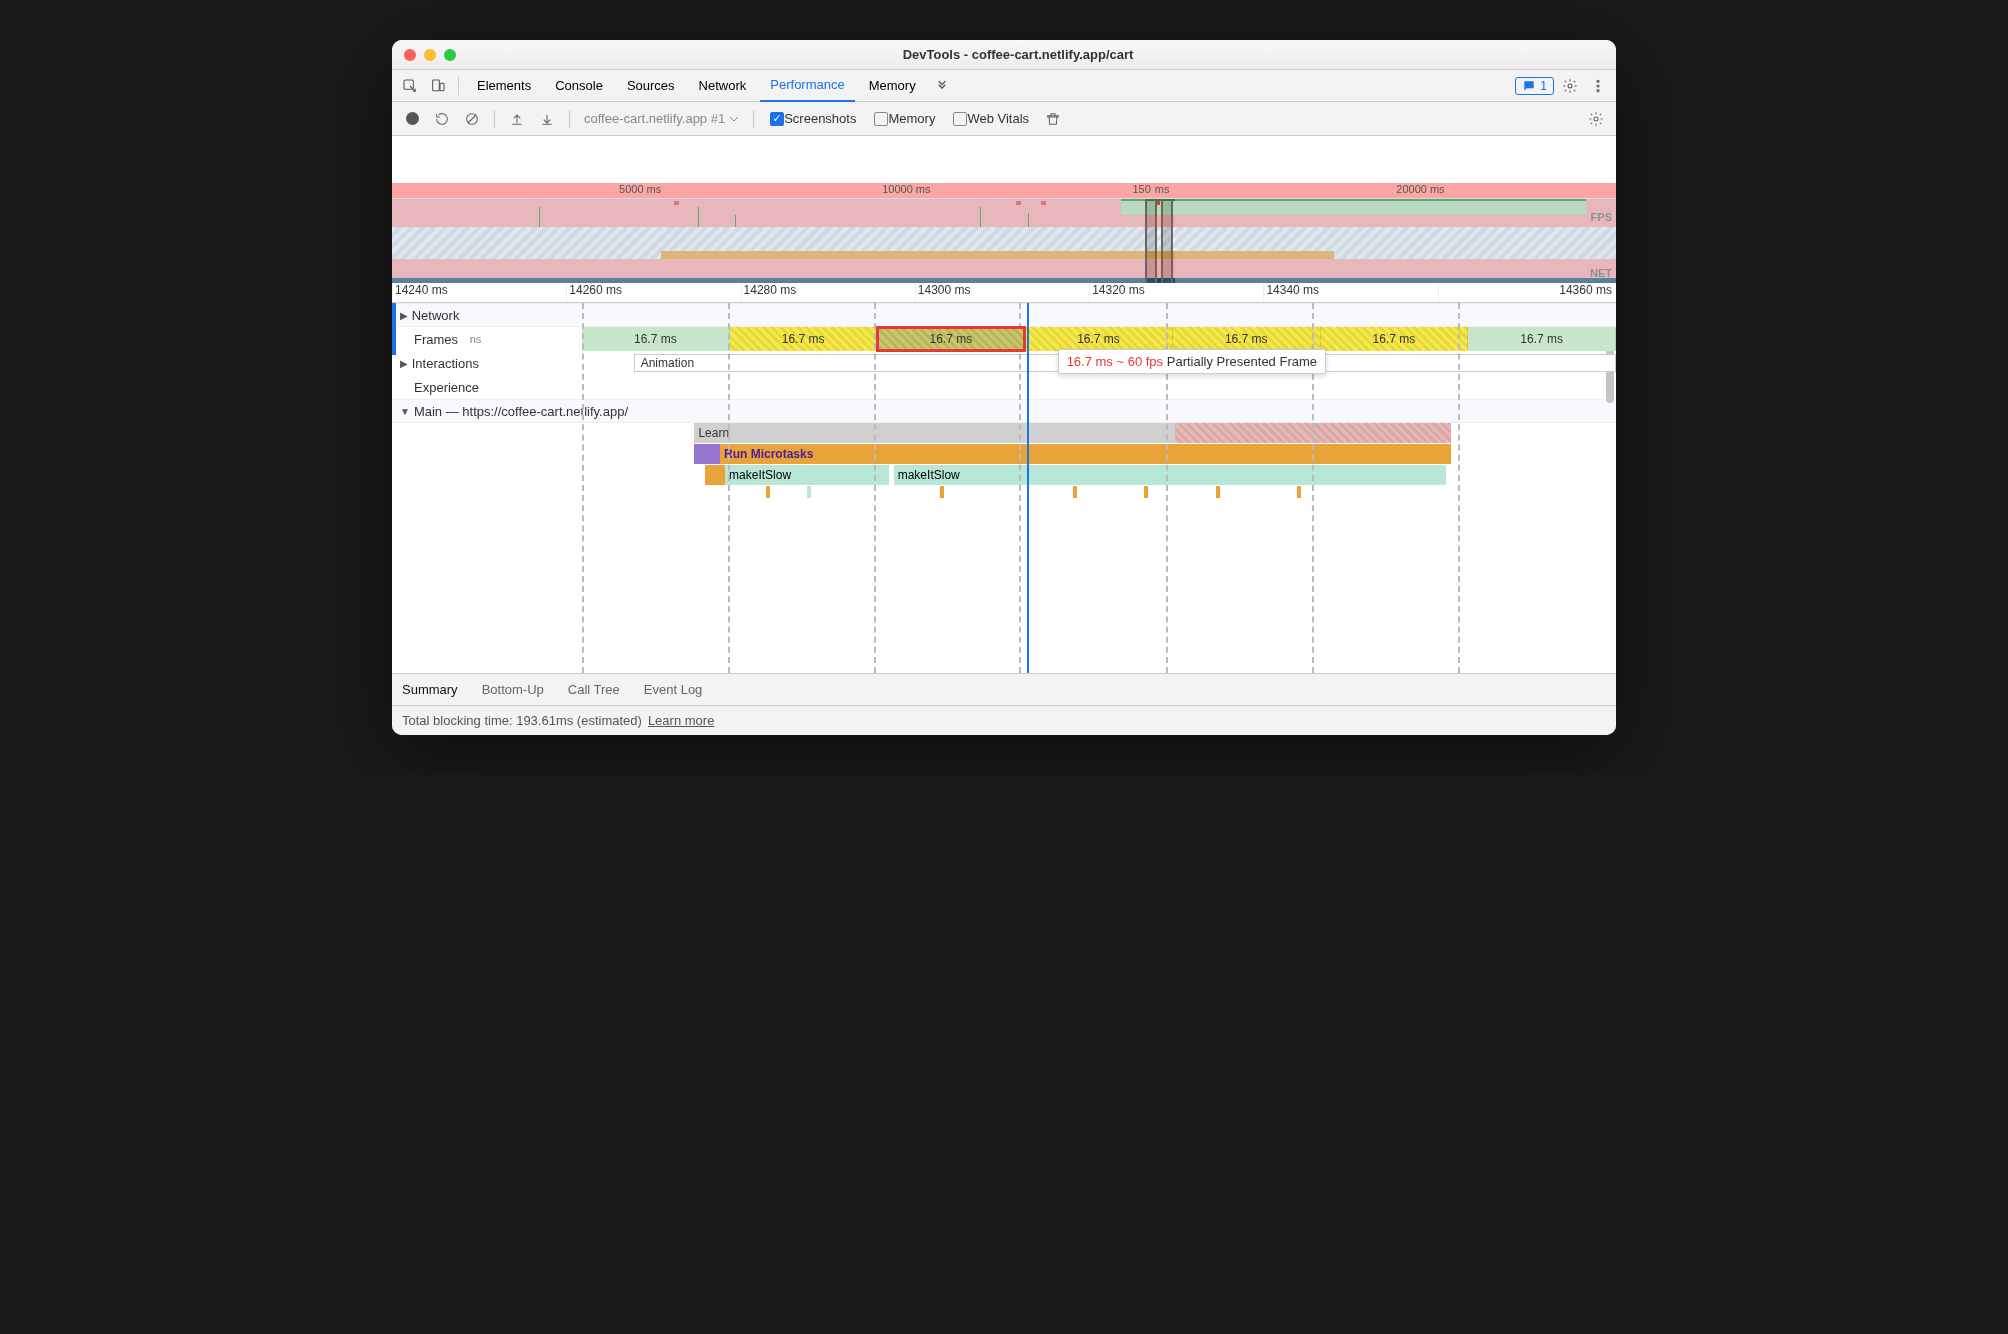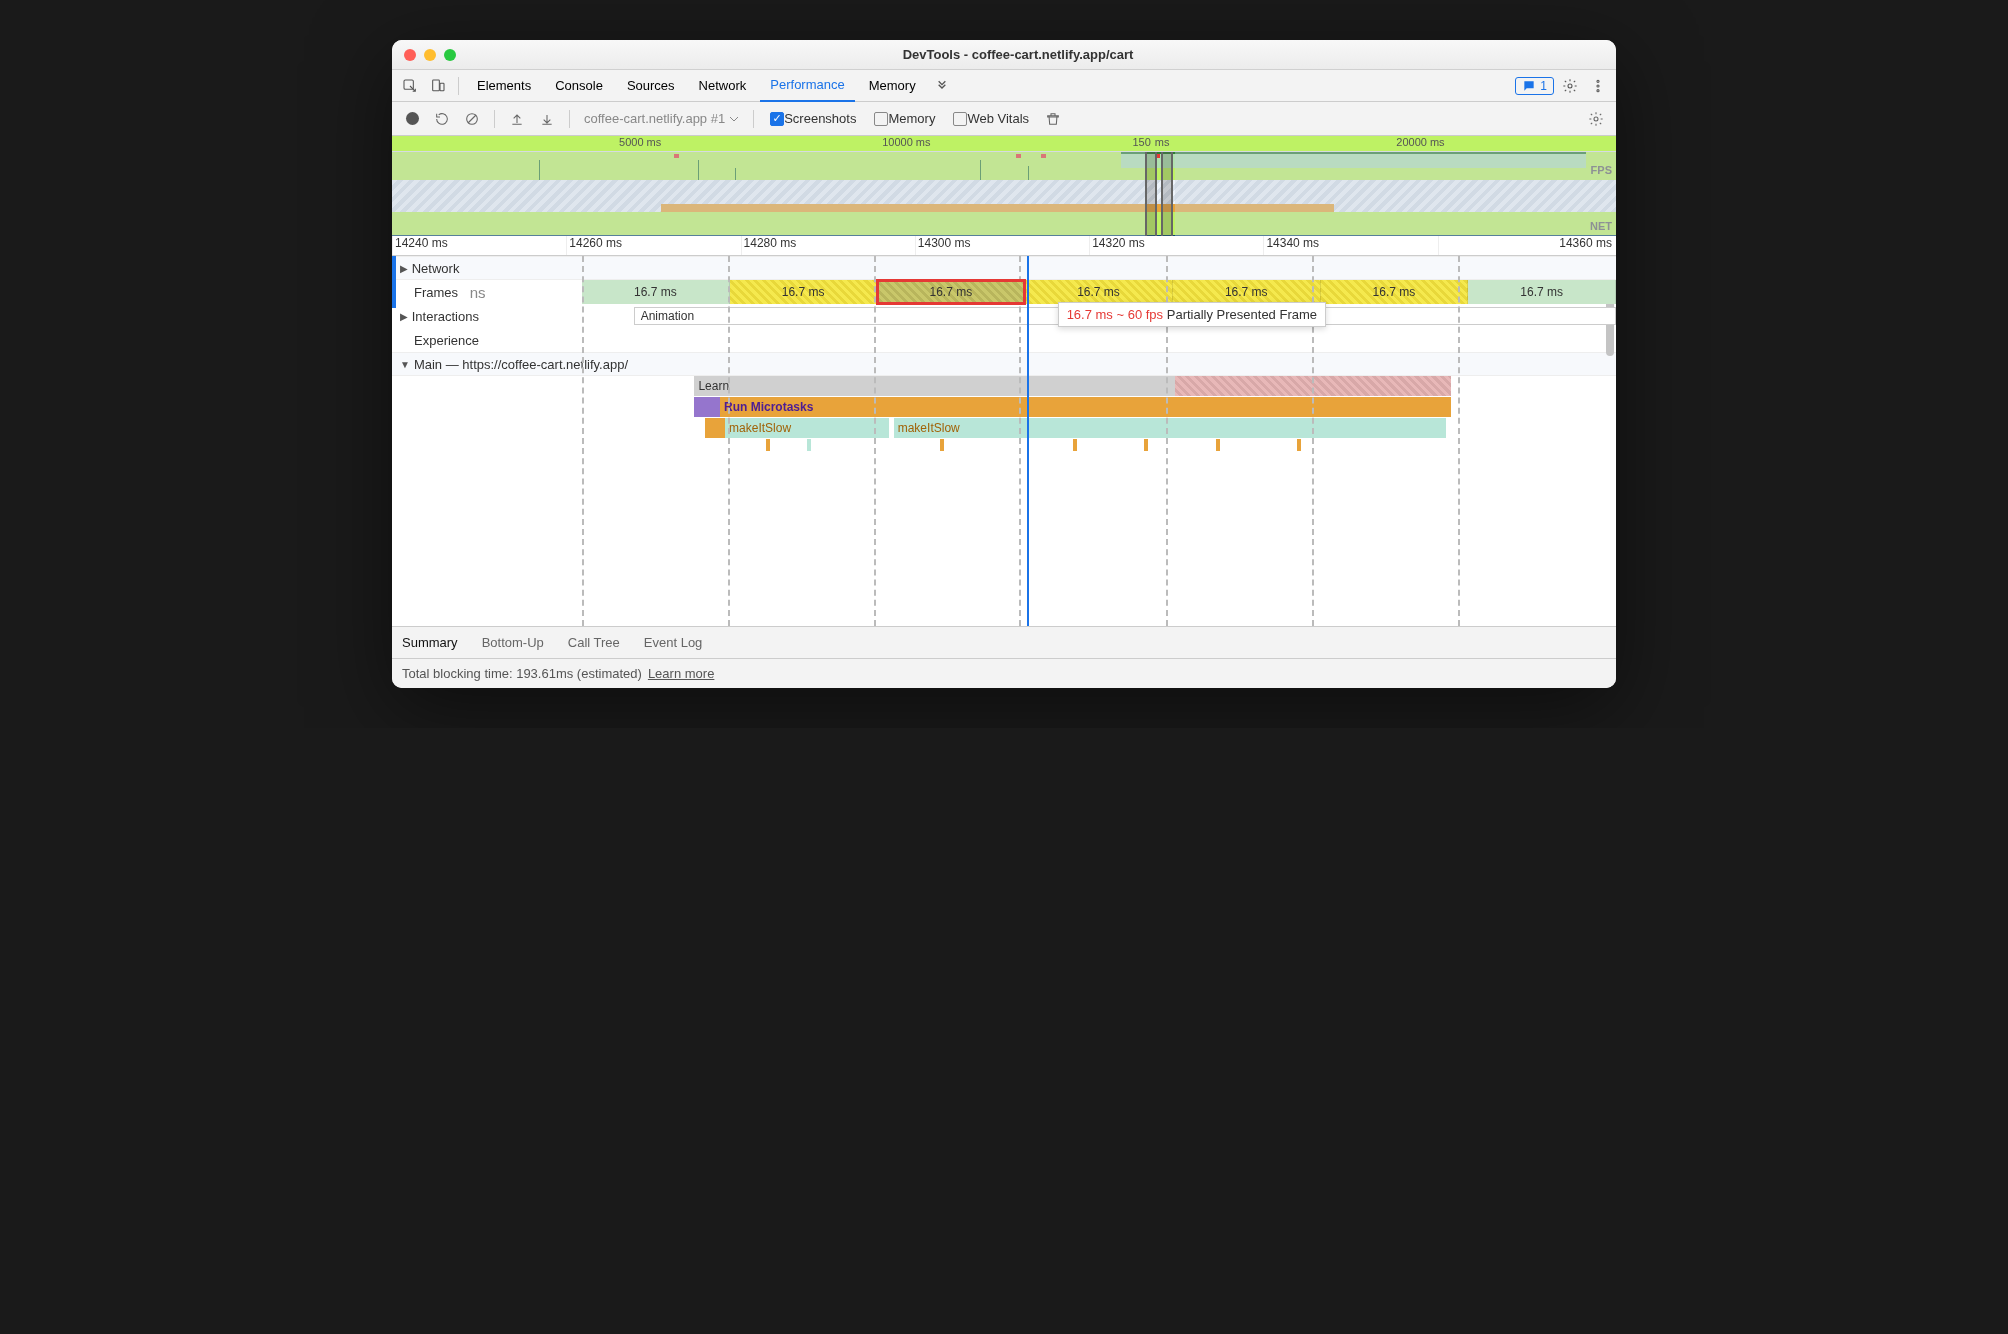--- a/index.html
+++ b/index.html
@@ -25,21 +25,21 @@
 
 .toolbar { height: 34px; border-bottom: 1px solid #ccc; background: #f3f3f3; display: flex; align-items: center; padding: 0 8px; gap: 6px; font-size: 13px; color: #333; }
 .rec-dot { width: 13px; height: 13px; border-radius: 50%; background: #555; }
 .toolbar .ic { color: #666; }
 .select-box { color: #888; display: flex; align-items: center; gap: 4px; padding: 0 4px; }
 .chk { width: 14px; height: 14px; border: 1px solid #888; border-radius: 2px; display: inline-flex; align-items: center; justify-content: center; }
 .chk.on { background: #1a73e8; border-color: #1a73e8; }
 .chk.on::after { content: "✓"; color: #fff; font-size: 11px; line-height: 1; }
 .chk-lbl { display: flex; align-items: center; margin: 0 6px; }
 
-.overview { height: 100px; border-bottom: 1px solid #0c4a6e; background: #bef264; position: relative; }
+.overview { height: 100px; border-bottom: 5px solid #0c4a6e; background: #fca5a5; position: relative; margin-top: 47px; }
 .ov-ticks { height: 16px; border-bottom: 1px solid #d5dbe2; display: flex; font-size: 11px; color: #555; }
 .ov-tick { flex: 1; padding-left: 4px; }
 .ov-body { position: relative; height: 84px; }
 .ov-labels { position: absolute; right: 4px; top: 4px; text-align: right; font-size: 11px; font-weight: 700; color: #666; line-height: 28px; }
 .ov-fps { height: 28px; position: relative; }
 .ov-cpu { height: 32px; background: repeating-linear-gradient(-45deg,#d7e0ea,#d7e0ea 4px,#eef4fb 4px,#eef4fb 8px); position: relative; }
 .ov-cpu-fill { position: absolute; left: 22%; top: 12px; width: 55%; height: 20px; background: linear-gradient(to top, #e8a33a 0%, #e8a33a 40%, transparent 40%); }
 .ov-net { height: 20px; position: relative; }
 .ov-green-block { position: absolute; right: 30px; top: 0; width: 38%; height: 16px; background: #b0e2b0; border-top: 2px solid #2e7d32; }
 .ov-green-spike { position: absolute; bottom: 0; width: 1px; background: #2e7d32; height: 20px; }
@@ -65,21 +65,21 @@
 
 .tooltip { position: absolute; background: #fff; border: 1px solid #ccc; box-shadow: 0 2px 6px rgba(0,0,0,0.15); padding: 4px 8px; font-size: 13px; white-space: nowrap; z-index: 10; }
 .tooltip .red { color: #e53935; font-weight: 500; }
 
 .flame { position: relative; }
 .flame-row { height: 20px; margin-bottom: 1px; position: relative; font-size: 12px; }
 .bar { position: absolute; height: 20px; display: flex; align-items: center; padding-left: 4px; overflow: hidden; }
 .bar.gray { background: #d0d0d0; color: #333; }
 .bar.red { background: repeating-linear-gradient(45deg,#e8b8b8,#e8b8b8 3px,#d8a8a8 3px,#d8a8a8 6px); }
 .bar.orange { background: #e8a33a; color: #4c1d95; font-weight: bold; }
-.bar.teal { background: #b8e6d8; color: #a16207; }
+.bar.teal { background: #b8e6d8; color: #000000; }
 .bar.purple { background: #9575cd; }
 
 .grid-lines { position: absolute; top: 0; bottom: 0; left: 190px; right: 12px; pointer-events: none; }
 .gl { position: absolute; top: 0; bottom: 0; border-left: 2px dashed #bbb; }
 .cursor-line { position: absolute; top: 0; bottom: 0; width: 2px; background: #1a73e8; }
 
 .bottom-tabs { height: 32px; border-top: 1px solid #ccc; display: flex; align-items: center; padding: 0 10px; gap: 24px; font-size: 13px; background: #f3f3f3; }
 .btab { color: #666; cursor: pointer; }
 .btab.active { color: #111; font-weight: 500; }
 
@@ -266,21 +266,21 @@
 
     <div class="track-row hdr">
       <div class="track-label">
           <span class="disc">▶</span>
           <span>Network</span>
         </div>
       <div class="track-content"></div>
     </div>
 
     <div class="track-row">
-      <div class="track-label"><span style="width:10px"></span><span>Frames</span>&nbsp;<span style="color:#888;font-size:15px">ns</span></div>
+      <div class="track-label"><span style="width:10px"></span><span>Frames</span>&nbsp;<span style="color:#888;font-size:11px">ns</span></div>
       <div class="track-content">
         <div class="frames-bg">
           <div class="frame-cell green">16.7 ms</div>
           <div class="frame-cell">16.7 ms</div>
           <div class="frame-cell olive sel">16.7 ms</div>
           <div class="frame-cell">16.7 ms</div>
           <div class="frame-cell">16.7 ms</div>
           <div class="frame-cell">16.7 ms</div>
           <div class="frame-cell green">16.7 ms</div>
         </div>

